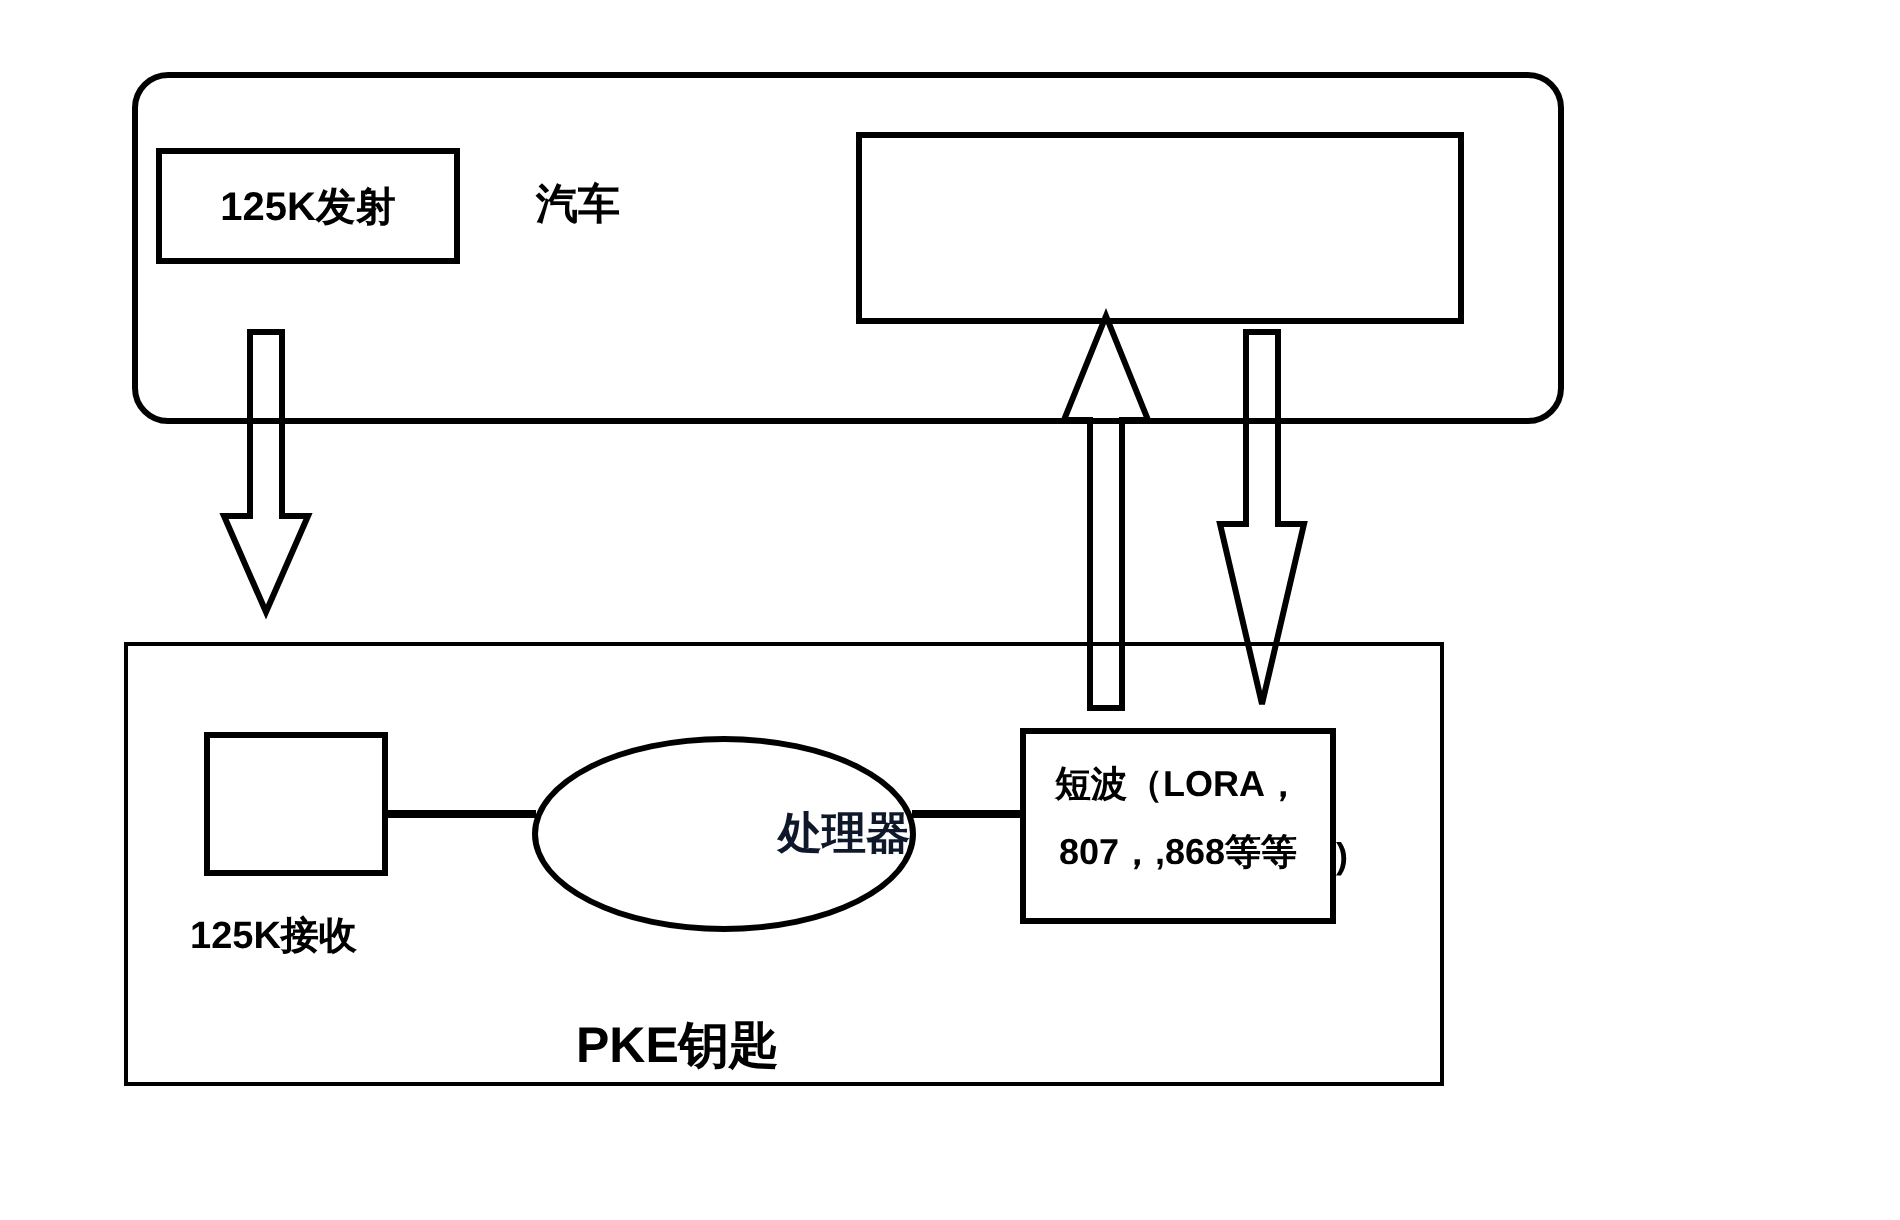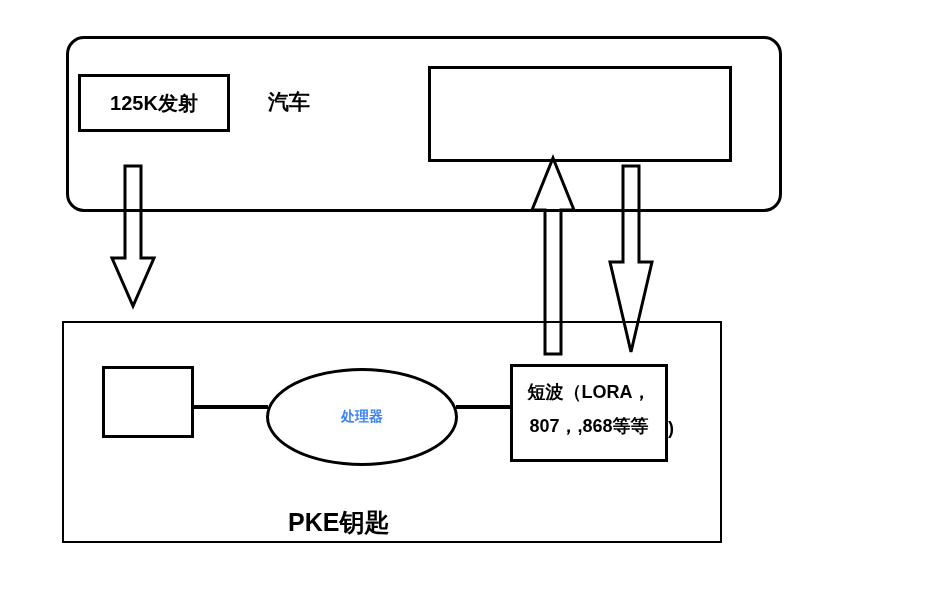--- a/index.html
+++ b/index.html
@@ -100,24 +100,24 @@
     position: absolute;
     left: 266px;
     top: 368px;
     width: 192px;
     height: 98px;
     border: 3px solid #000000;
     border-radius: 50%;
     box-sizing: border-box;
     display: flex;
     align-items: center;
-    justify-content: center;
-    font-size: 14px;
-    font-weight: bold;
-    color: #3b82f6;
+    justify-content: flex-end;
+    font-size: 22px;
+    font-weight: bold;
+    color: #0f172a;
   }
 
   
   #sw-box {
     left: 510px;
     top: 364px;
     width: 158px;
     height: 98px;
     border-width: 3px;
     padding: 4px 6px;
@@ -191,20 +191,21 @@
   </svg>
 
   <svg class="arrow-svg" id="arrow-down-right" width="60" height="200" viewBox="0 0 60 200">
     <polygon points="17,0 33,0 33,96 46,96 25,186 4,96 17,96" fill="none" stroke="#000" stroke-width="3"></polygon>
   </svg>
 
   <div class="box" id="key-body"></div>
   <div class="label" id="key-title">PKE钥匙</div>
 
   <div class="box" id="key-rx-box"></div>
+  <div class="label" id="key-rx-label">125K接收</div>
 
   <div class="wire" id="wire-rx-proc"></div>
 
   <div id="processor">
     <span>处理器</span>
   </div>
 
   <div class="wire" id="wire-proc-sw"></div>
 
   <div class="box" id="sw-box">

